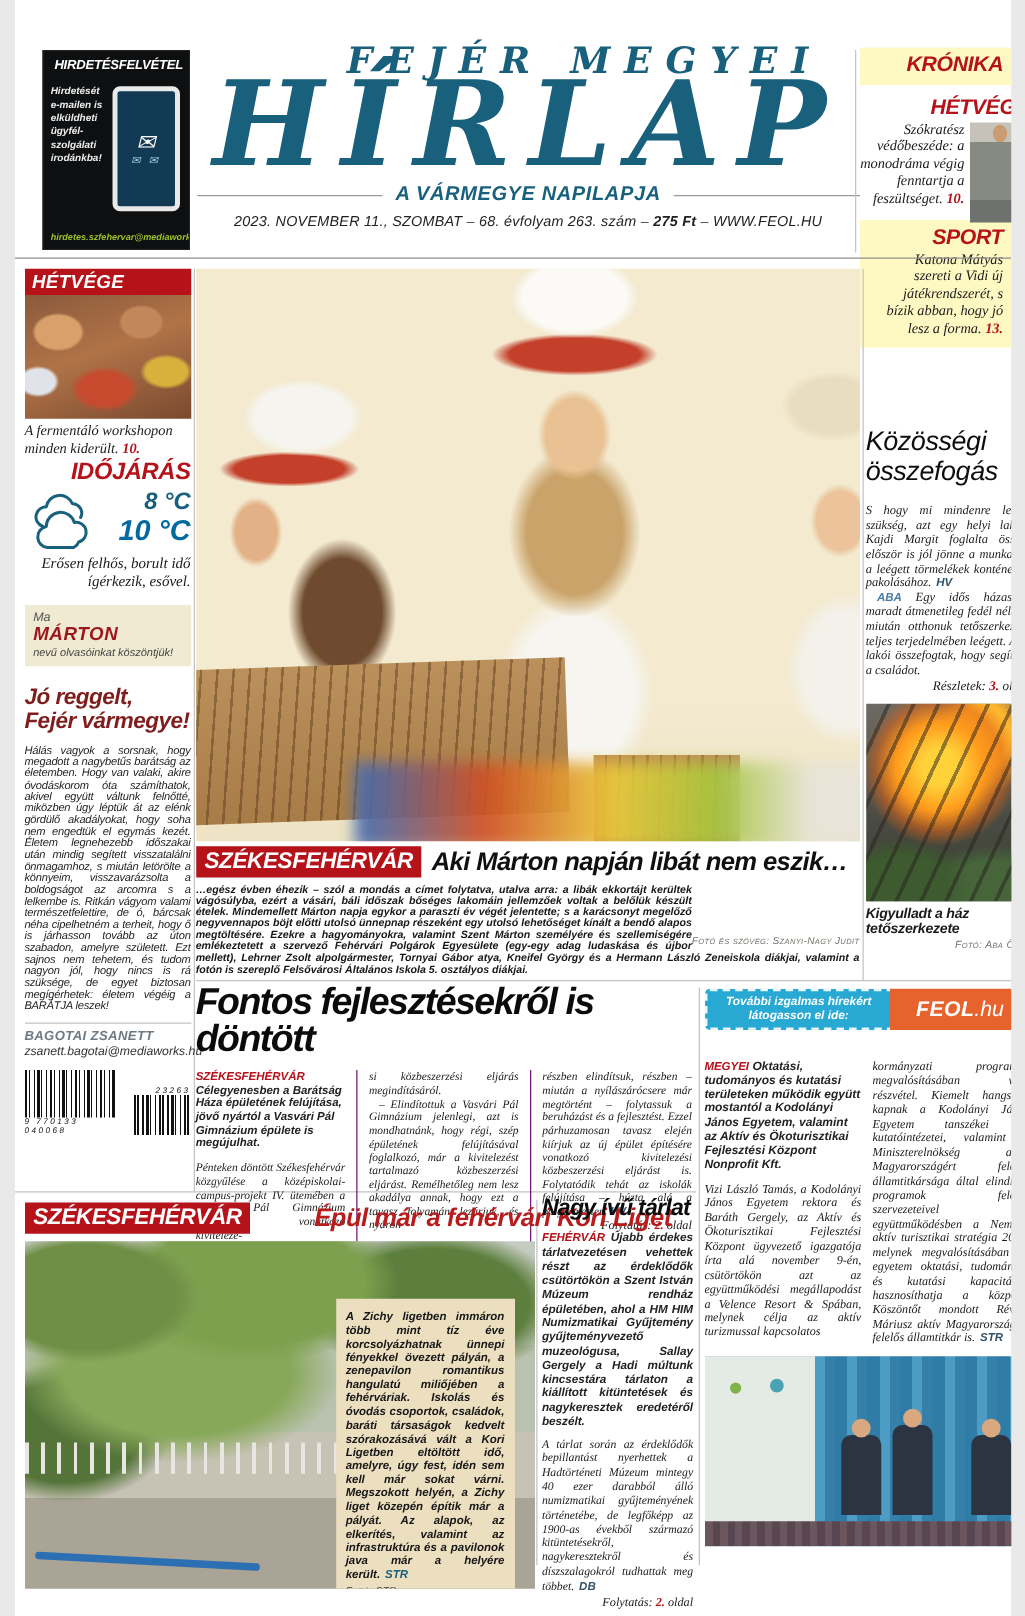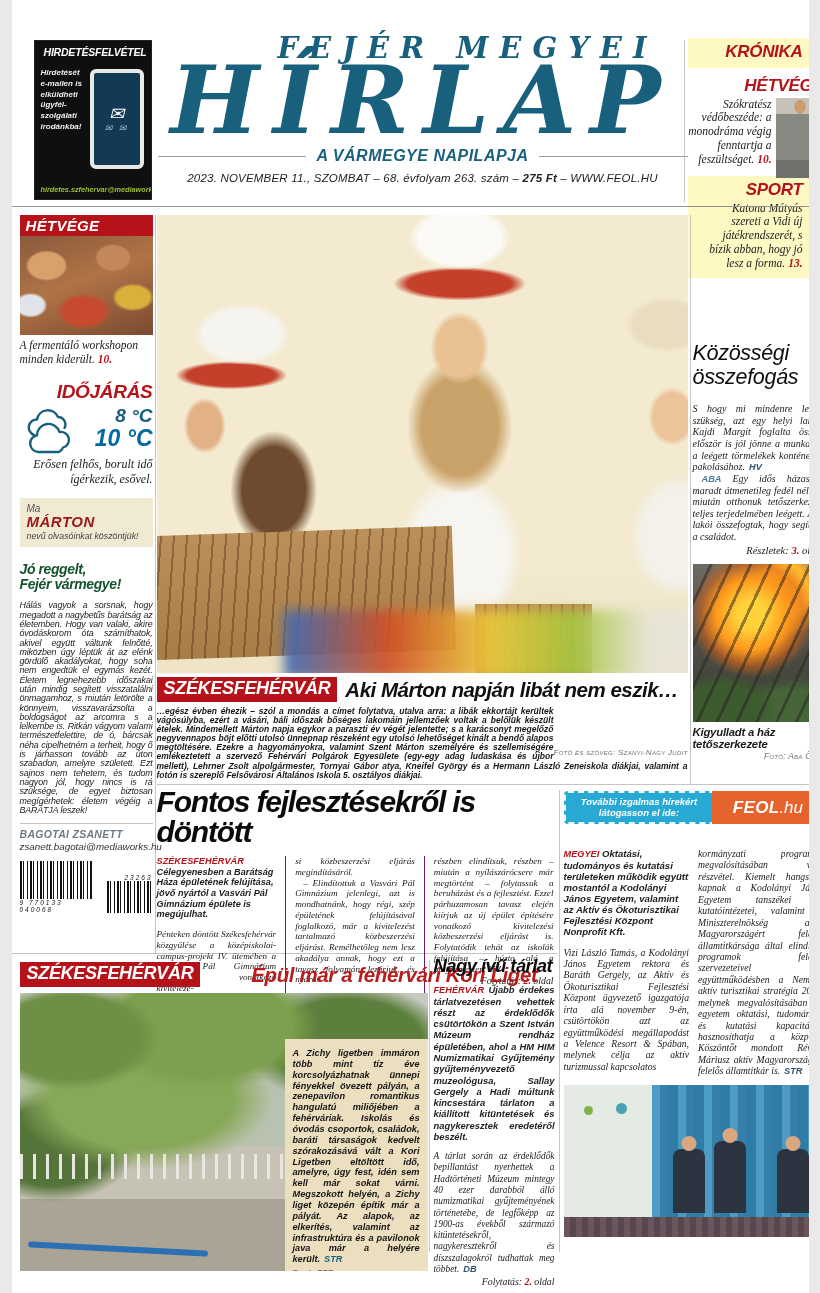--- a/index.html
+++ b/index.html
@@ -50,32 +50,32 @@
   .rail{position:absolute;left:8px;top:215px;width:133px;}
   .rail-hd{background:#b5121a;color:#fff;font-weight:bold;font-size:15px;line-height:21px;height:21px;padding-left:6px;letter-spacing:.3px;}
   .rail-photo{height:99px;
     background:radial-gradient(30px 22px at 20% 30%,#d8a06a 0 60%,transparent 70%),
                radial-gradient(26px 20px at 70% 22%,#c2875a 0 60%,transparent 70%),
                radial-gradient(40px 26px at 48% 76%,#c84a2e 0 50%,transparent 70%),
                radial-gradient(30px 20px at 85% 62%,#d8b13c 0 55%,transparent 70%),
                radial-gradient(24px 18px at 8% 70%,#e0e4e8 0 55%,transparent 70%),
                linear-gradient(160deg,#8a5a3c,#b07347 45%,#7a4a30);}
   .rail-cap{font-family:"Liberation Serif",serif;font-size:11.5px;line-height:1.2;margin-top:4px;}
-  .wx{margin-top:14px;text-align:right;}
+  .wx{text-align:right;}
   .wx-title{color:#b5121a;font-weight:bold;font-size:19px;letter-spacing:-.3px;}
   .wx-row{position:relative;margin-top:2px;}
   .wx-cloud{position:absolute;left:0;top:4px;}
   .wx-t1{color:#19607d;font-weight:bold;font-size:19px;line-height:1.15;}
   .wx-t2{color:#0369a1;font-weight:bold;font-size:23px;line-height:1.1;}
   .wx-desc{font-family:"Liberation Serif",serif;font-size:12px;line-height:1.25;margin-top:5px;}
   .nameday{background:#f1ead2;margin-top:11px;padding:5px 7px 6px;}
   .nd-ma{font-size:10px;color:#555;}
   .nd-name{color:#9c161b;font-weight:bold;font-size:15px;letter-spacing:.5px;line-height:1.1;}
   .nd-suffix{font-size:8.8px;color:#444;margin-top:1px;}
-  .greet-title{color:#14532d;font-weight:bold;font-size:14px;line-height:1.04;margin-top:15px;white-space:pre-line;letter-spacing:-.4px;}
+  .greet-title{color:#7f1d1d;font-weight:bold;font-size:18px;line-height:1.04;margin-top:15px;white-space:pre-line;letter-spacing:-.4px;}
   .greet-body{font-size:8.9px;line-height:1.045;letter-spacing:-.15px;margin-top:10px;color:#1d1d1d;}
   .byline{margin-top:8px;}
   .by-name{color:#6b7a85;font-weight:bold;font-size:10.5px;letter-spacing:.3px;border-top:1px solid #c4c4c4;padding-top:4px;}
   .by-mail{font-size:9.8px;color:#333;margin-top:1px;}
   .codes{display:flex;align-items:flex-end;gap:10px;margin-top:9px;}
   .bc{background:repeating-linear-gradient(90deg,#111 0 2px,#fff 2px 3px,#111 3px 4px,#fff 4px 7px,#111 7px 8px,#fff 8px 10px);}
   .bc1{width:72px;height:38px;}
   .bc2{width:46px;height:32px;}
   .bc-num{font-size:6.5px;letter-spacing:2px;color:#111;}
 
@@ -179,21 +179,21 @@
     background:
       radial-gradient(120px 70px at 12% 16%,#6f8f46 0 60%,transparent 75%),
       radial-gradient(160px 90px at 45% 12%,#7da04e 0 55%,transparent 72%),
       radial-gradient(140px 80px at 80% 18%,#5d7f3d 0 55%,transparent 75%),
       radial-gradient(200px 110px at 30% 38%,#87a858 0 45%,transparent 65%),
       radial-gradient(120px 80px at 8% 55%,#55743a 0 50%,transparent 70%),
       linear-gradient(180deg,#c6cbc2 0 30%,#b9c2ae 30% 55%,#c6c2b4 55% 74%,#aaa496 74%);}
   .kori-fence{position:absolute;left:0;top:58%;width:66%;height:9%;
     background:repeating-linear-gradient(90deg,#e8e6e0 0 3px,rgba(0,0,0,0) 3px 13px);}
   .kori-pipe{position:absolute;left:2%;bottom:7%;width:44%;height:6px;background:#2c6fb3;border-radius:3px;transform:rotate(3deg);}
-  .kori-box{position:absolute;right:0;top:46px;bottom:0;width:143px;background:#ecdfc0;padding:9px 8px;box-sizing:border-box;}
+  .kori-box{position:absolute;right:16px;top:46px;bottom:0;width:143px;background:#ecdfc0;padding:9px 8px;box-sizing:border-box;}
   .kori-box .btext{font-weight:bold;font-size:9.2px;line-height:1.18;text-align:justify;color:#161616;}
   .kori-box .sig{color:#19607d;}
   .kori-credit{font-size:8px;margin-top:3px;color:#333;}
 
   
   .expo{position:absolute;left:422px;top:957px;width:121px;}
   .expo .h1{font-size:18.5px;letter-spacing:-.6px;line-height:1;}
   .expo .lead{font-size:9.4px;line-height:1.2;margin-top:8px;}
   .expo .bodytext{font-size:9.4px;line-height:1.2;margin-top:9px;}
 

